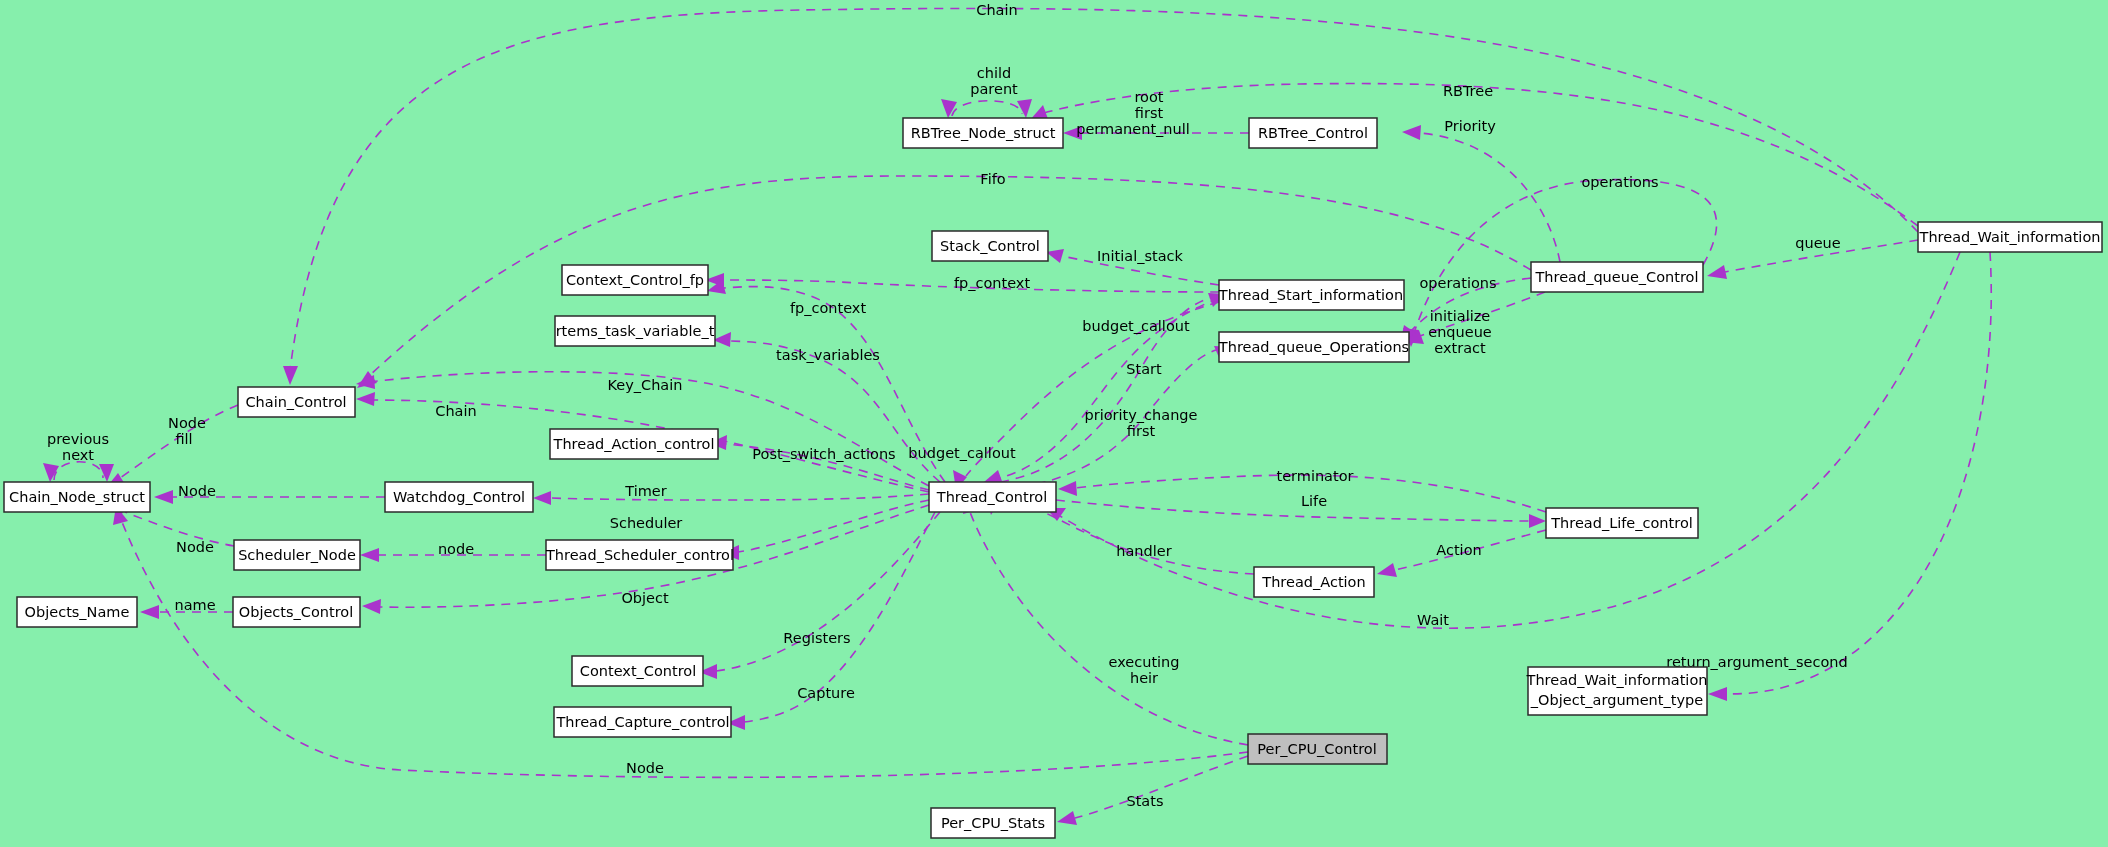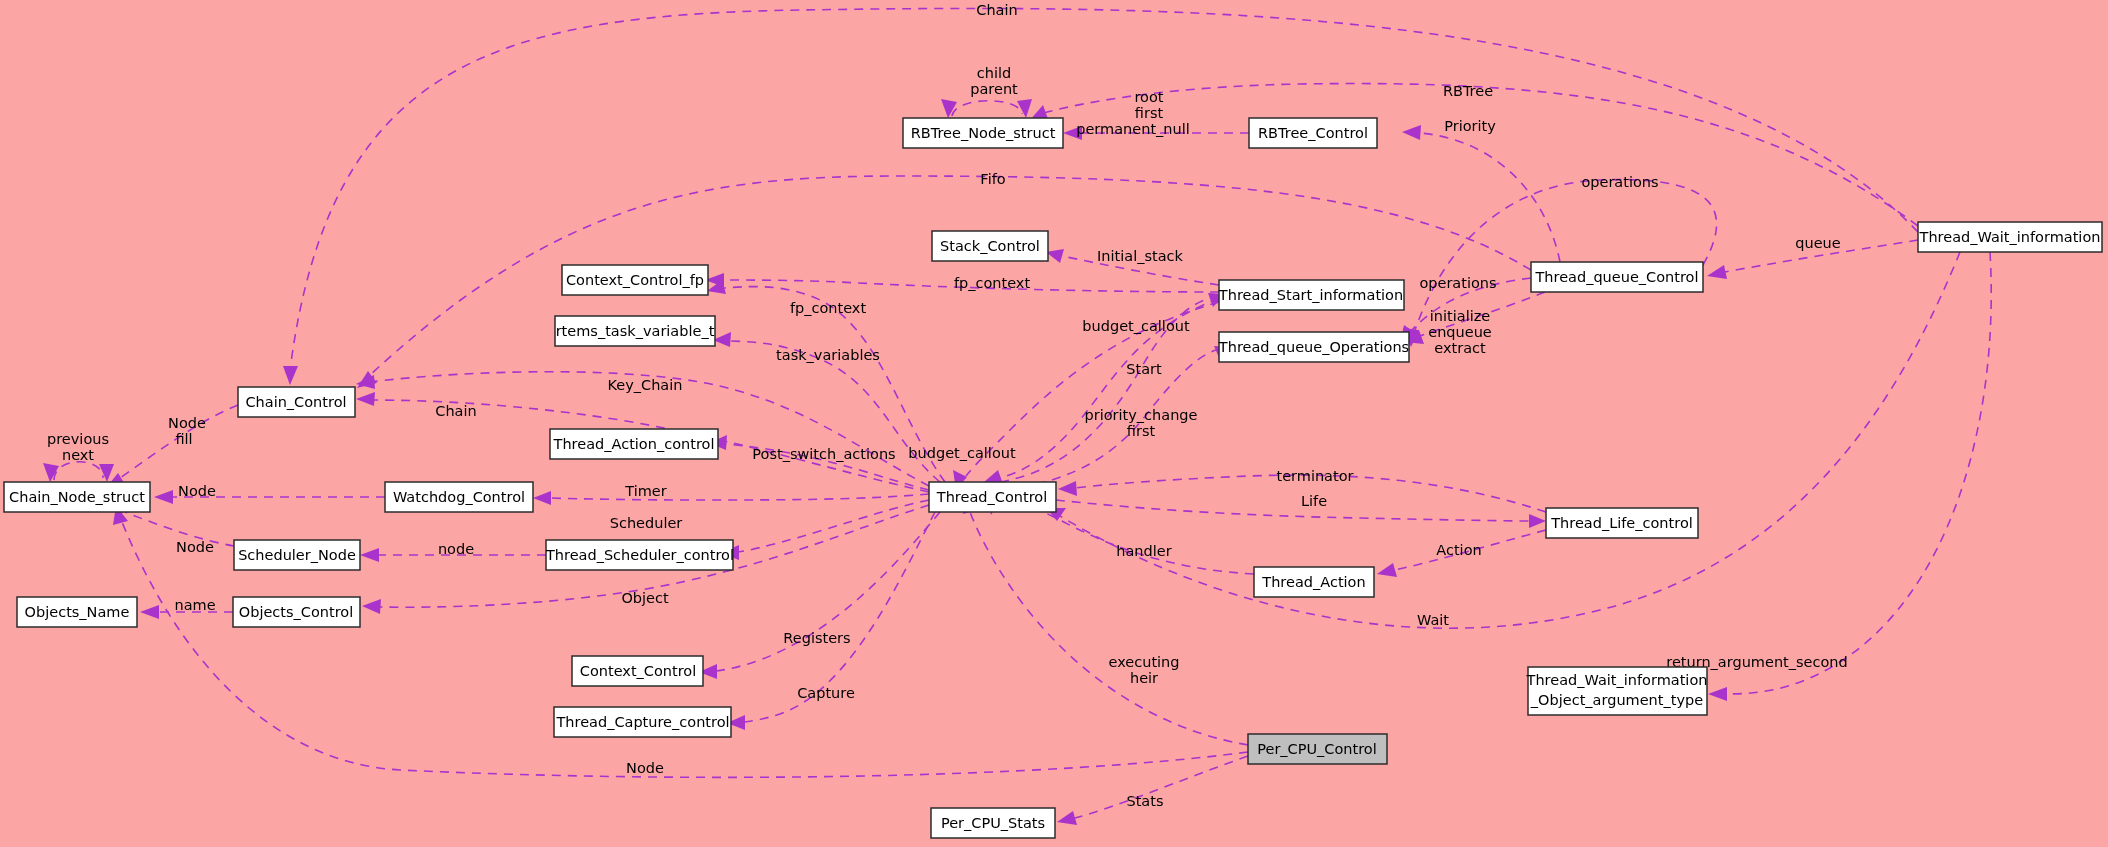--- a/index.html
+++ b/index.html
@@ -7,21 +7,21 @@
     padding: 0;
     background: #ffffff;
   }
   body {
     font-family: "DejaVu Sans", sans-serif;
   }
   #diagram-root {
     position: relative;
     width: 2108px;
     height: 847px;
-    background: #fca5a5;
+    background: #86efac;
     overflow: hidden;
   }
   svg#graph {
     position: absolute;
     left: 0;
     top: 0;
     width: 2108px;
     height: 847px;
     display: block;
   }

